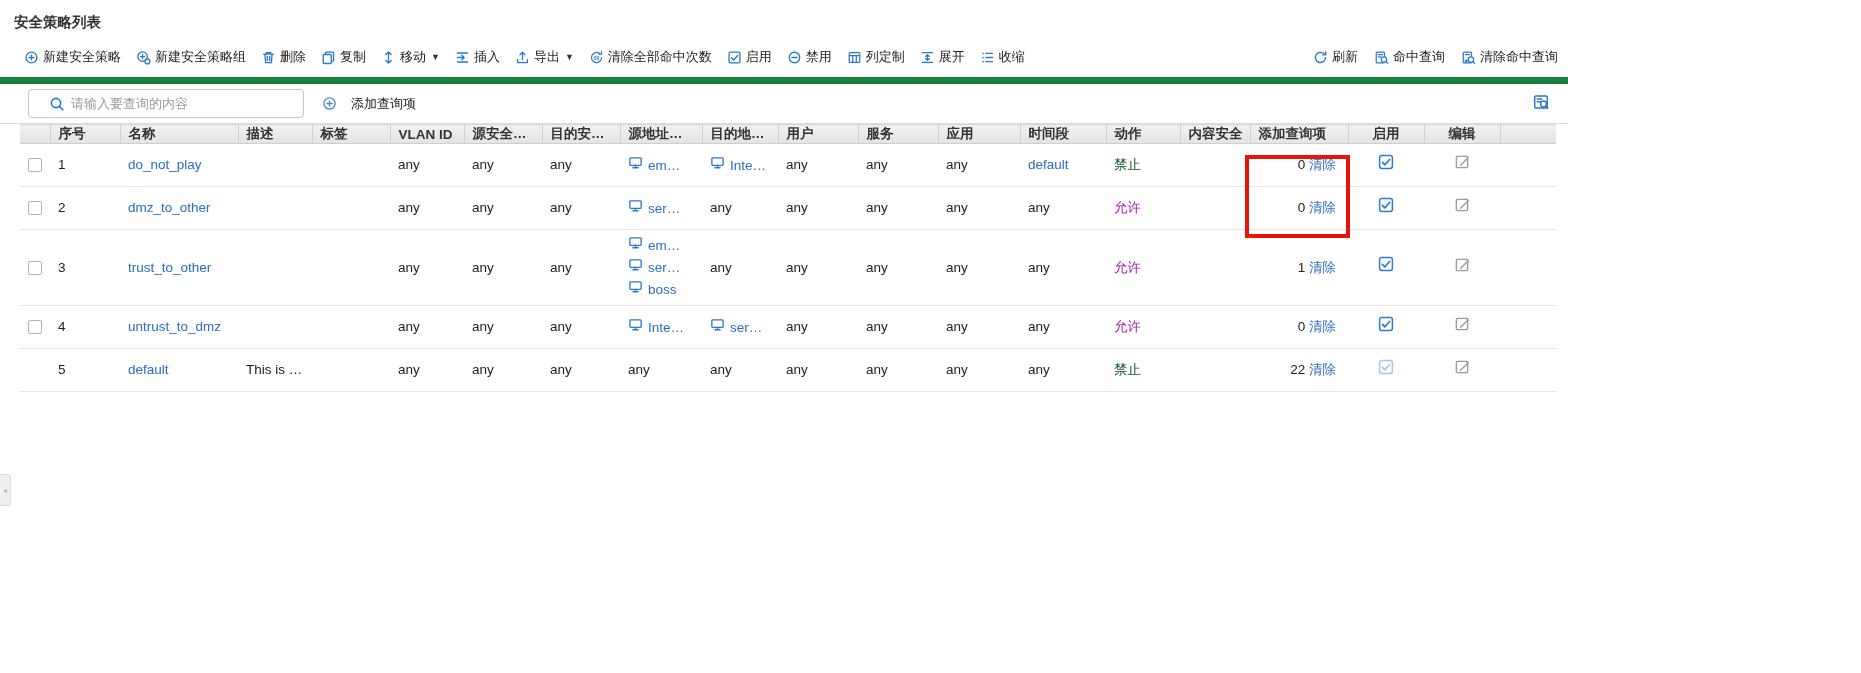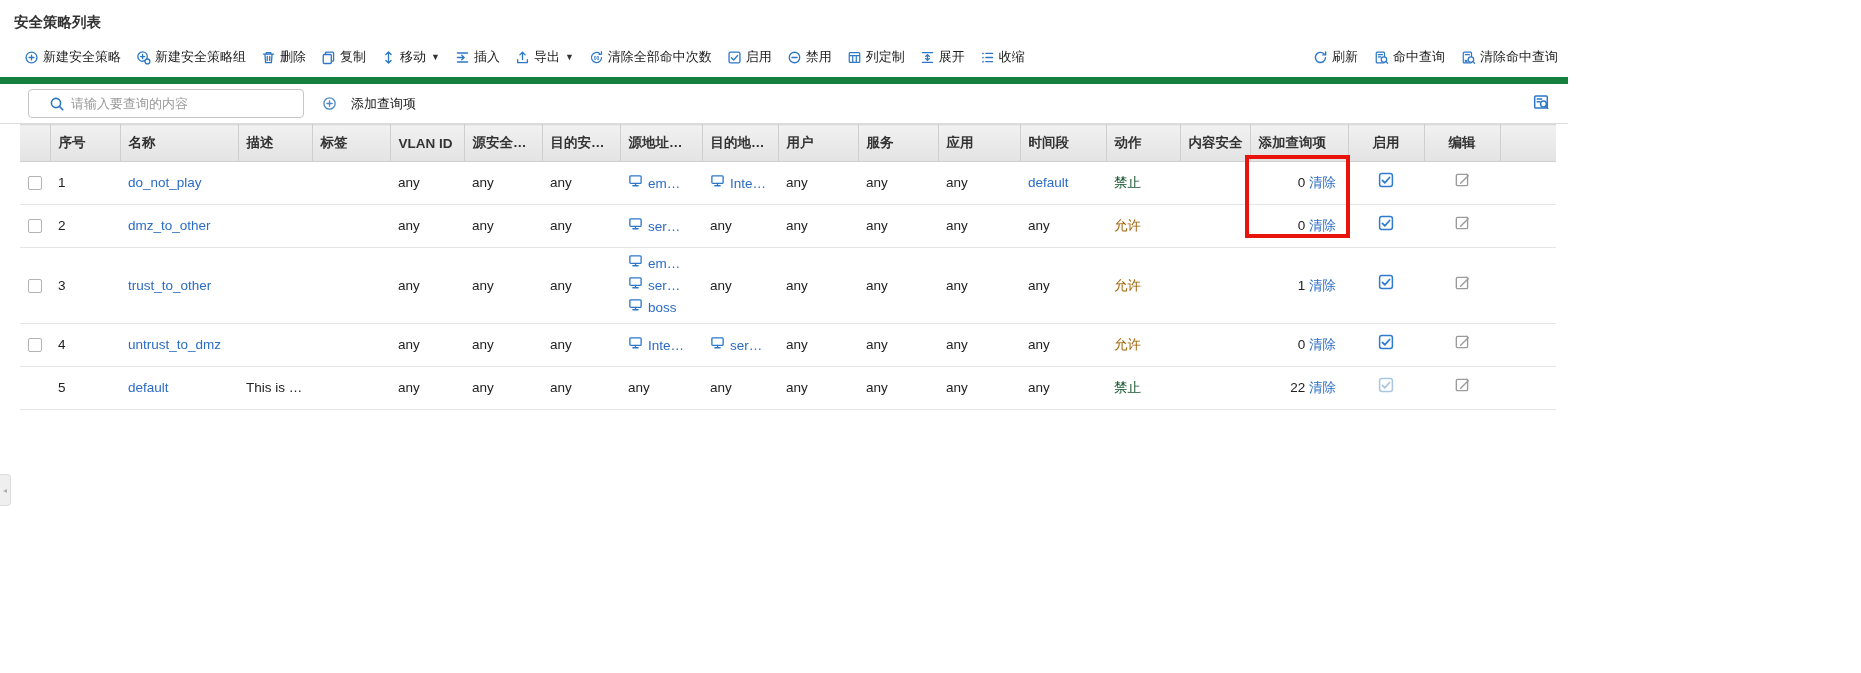--- a/index.html
+++ b/index.html
@@ -31,30 +31,30 @@
   .add-query .ic { color:#4a88c8; }
   .panel-icon-btn { margin-left:auto; background:none; border:none; cursor:pointer; }
   .panel-icon-btn .ic { width:18px; height:18px; }
 
   
   .status-row { padding:10px 0 9px 20px; font-size:13.5px; color:#222; }
   .lnk { color:#2b6cc4; text-decoration:none; cursor:pointer; }
 
   
   table.grid { table-layout:fixed; width:1536px; margin-left:20px; border-collapse:collapse; font-size:13.5px; }
-  th { text-align:left; font-weight:bold; font-size:13.5px; color:#333; padding:9px 8px; background:linear-gradient(#f1f1f1,#e3e3e3);
+  th { text-align:left; font-weight:bold; font-size:13.5px; color:#333; padding:0 8px; background:linear-gradient(#f1f1f1,#e3e3e3);
        border-top:1px solid #dadada; border-bottom:1px solid #cfcfcf; border-right:1px solid #cfcfcf; white-space:nowrap; overflow:hidden; }
   th:last-child { border-right:none; }
   td { padding:9px 8px; border-bottom:1px solid #e5e5e5; vertical-align:middle; line-height:22px; white-space:nowrap; overflow:hidden; }
   .row-multi td { padding-top:5px; padding-bottom:5px; }
   .c-center, .th-center { text-align:center; }
   .c-hits { text-align:right; padding-right:12px; }
   .th-hits { }
   .action-deny { color:#14532d;font-family:Liberation Serif, serif; }
-  .action-allow { color:#a16207; }
+  .action-allow { color:#a21caf; }
   .rowbox { display:inline-block; width:14px; height:14px; border:1px solid #b3b3b3; border-radius:2px; background:#fff; vertical-align:middle; cursor:pointer; }
   .addr { display:flex; align-items:flex-start; gap:5px; height:21px; }
   .addr-stack { display:flex; flex-direction:column; gap:1px; }
   .mon { color:#2c77c8; }
   .chk { display:inline-block; width:16px; height:16px; color:#2f7bd0; cursor:pointer; }
   .chk svg { display:block; width:100%; height:100%; }
   .chk.dis { color:#a9c6e2; cursor:default; }
   .editic { display:inline-block; width:17px; height:17px; color:#9b9b9b; cursor:pointer; }
   .editic svg { display:block; width:100%; height:100%; }
 

